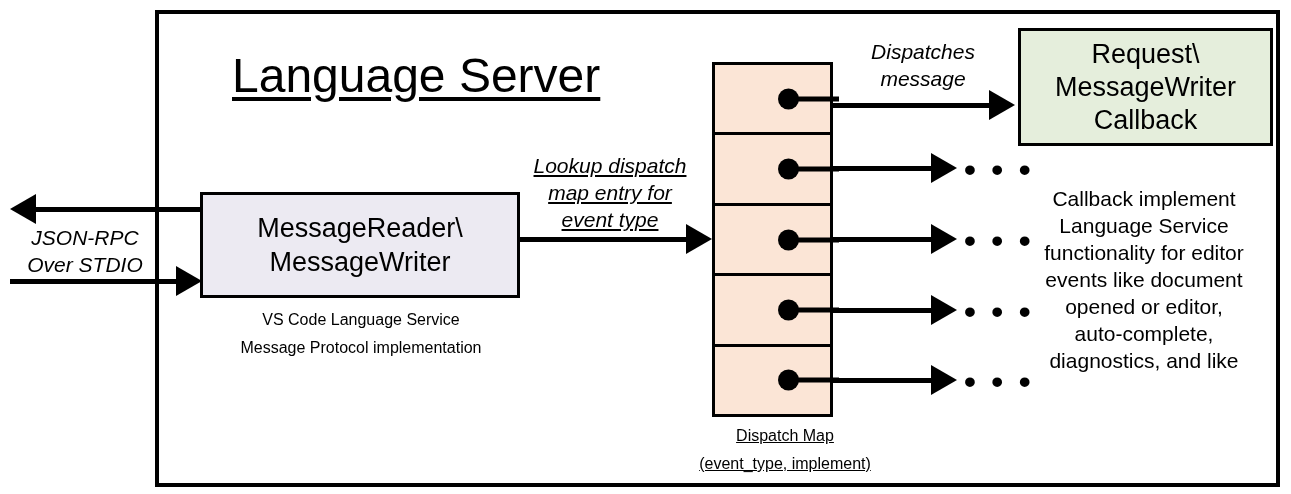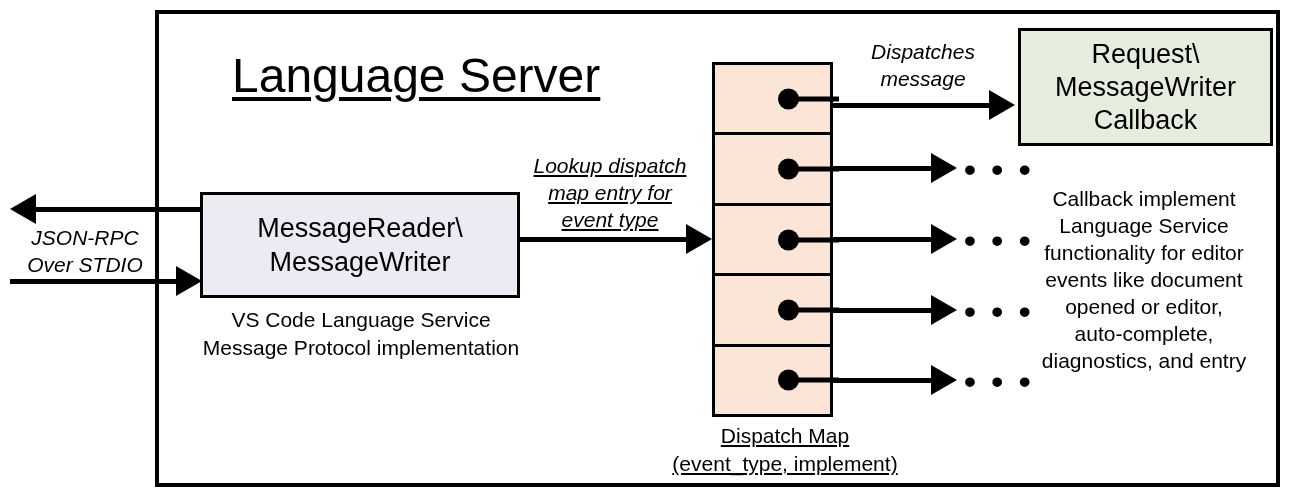--- a/index.html
+++ b/index.html
@@ -104,21 +104,21 @@
     left: 78px;
     top: 50%;
     transform: translateY(-50%);
     width: 46px;
     height: 5px;
     background: #000000;
   }
 
   
   .caption {
-    font-size: 21px;
+    font-size: 16px;
     line-height: 28px;
     text-align: center;
   }
   #messagereader-caption {
     left: 196px;
     top: 306px;
     width: 330px;
   }
   #dispatch-map-caption {
     left: 640px;
@@ -281,16 +281,16 @@
     </div>
   </div>
 
   <div class="abs" id="callbacks-description">
     <div>Callback implement</div>
     <div>Language Service</div>
     <div>functionality for editor</div>
     <div>events like document</div>
     <div>opened or editor,</div>
     <div>auto-complete,</div>
-    <div>diagnostics, and entry</div>
+    <div>diagnostics, and like</div>
   </div>
 
 </div>
 
 </body></html>

